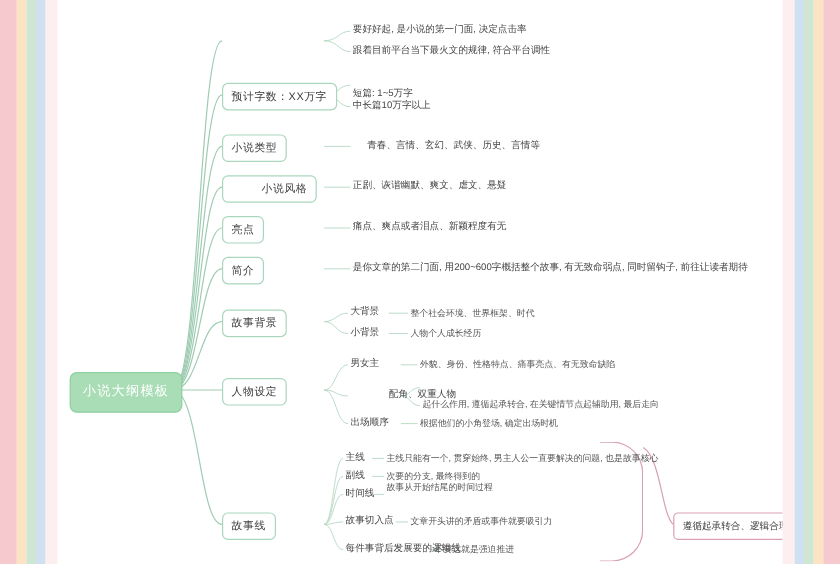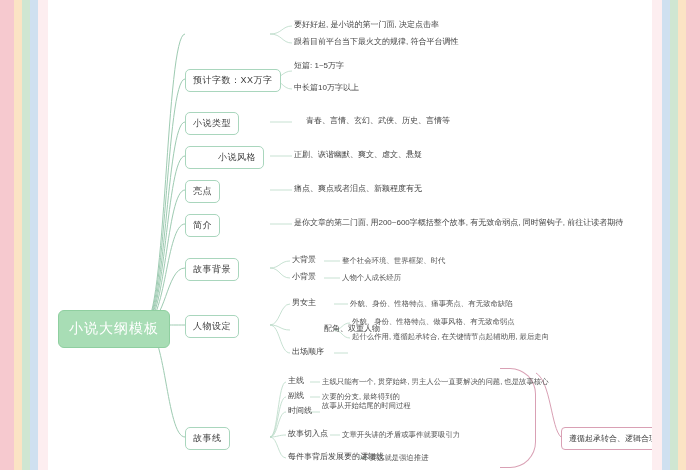--- a/index.html
+++ b/index.html
@@ -41,21 +41,21 @@
     font-size:8.5px;
     line-height:1.25;
     padding:4px 6px;
     white-space:nowrap;
     z-index:3;
   }
   .root {
     background:#a8ddb5;
     border:1px solid #8fcfa0;
     color:#ffffff;
-    font-size:14px;
+    font-size:11px;
     border-radius:6px;
     padding:9px 10px;
     letter-spacing:1px;
   }
   .l1 { border-color:#a9d6bd; font-size:9px; padding:5px 7px; letter-spacing:.5px; }
   .l2 { border:none; background:transparent; padding:1px 2px; font-size:8px; color:#444; }
   .l3 { border:none; background:transparent; padding:1px 2px; font-size:7.4px; color:#555; }
   .tag-note {
     position:absolute;
     border:1px solid #d9a0b4;
@@ -153,21 +153,21 @@
     <div class="node l2" style="left:244px; top:19px;">
       <span>要好好起, 是小说的第一门面, 决定点击率</span>
     </div>
     <div class="node l2" style="left:244px; top:36px;">
       <span>跟着目前平台当下最火文的规律, 符合平台调性</span>
     </div>
 
     <div class="node l1" style="left:137px; top:69px;">
       <span>预计字数：XX万字</span>
     </div>
-    <div class="node l2" style="left:244px; top:60px;text-align:center;">
+    <div class="node l2" style="left:244px; top:72px;text-align:center;">
       <span>短篇: 1~5万字</span>
     </div>
     <div class="node l2" style="left:244px; top:82px;">
       <span>中长篇10万字以上</span>
     </div>
 
     <div class="node l1" style="left:137px; top:112px;">
       <span>小说类型</span>
     </div>
     <div class="node l2" style="left:244px; top:115px;margin-left:12px;">
@@ -216,28 +216,28 @@
     </div>
     <div class="node l2" style="left:242px; top:297px;">
       <span>男女主</span>
     </div>
     <div class="node l3" style="left:300px; top:298px;">
       <span>外貌、身份、性格特点、痛事亮点、有无致命缺陷</span>
     </div>
     <div class="node l2" style="left:242px; top:323px;margin-left:32px;">
       <span>配角、双重人物</span>
     </div>
-    <div class="node l3" style="left:302px; top:316px;">
-      <span>外貌、身份、性格特点、做事风格、有无致命弱点</span>
-    </div>
     <div class="node l3" style="left:302px; top:331px;">
       <span>起什么作用, 遵循起承转合, 在关键情节点起辅助用, 最后走向</span>
     </div>
     <div class="node l2" style="left:242px; top:346px;">
       <span>出场顺序</span>
+    </div>
+    <div class="node l3" style="left:300px; top:347px;">
+      <span>根据他们的小角登场, 确定出场时机</span>
     </div>
 
     <div class="node l1" style="left:137px; top:427px;">
       <span>故事线</span>
     </div>
     <div class="node l2" style="left:238px; top:375px;">
       <span>主线</span>
     </div>
     <div class="node l3" style="left:272px; top:376px;">
       <span>主线只能有一个, 贯穿始终, 男主人公一直要解决的问题, 也是故事核心</span>

